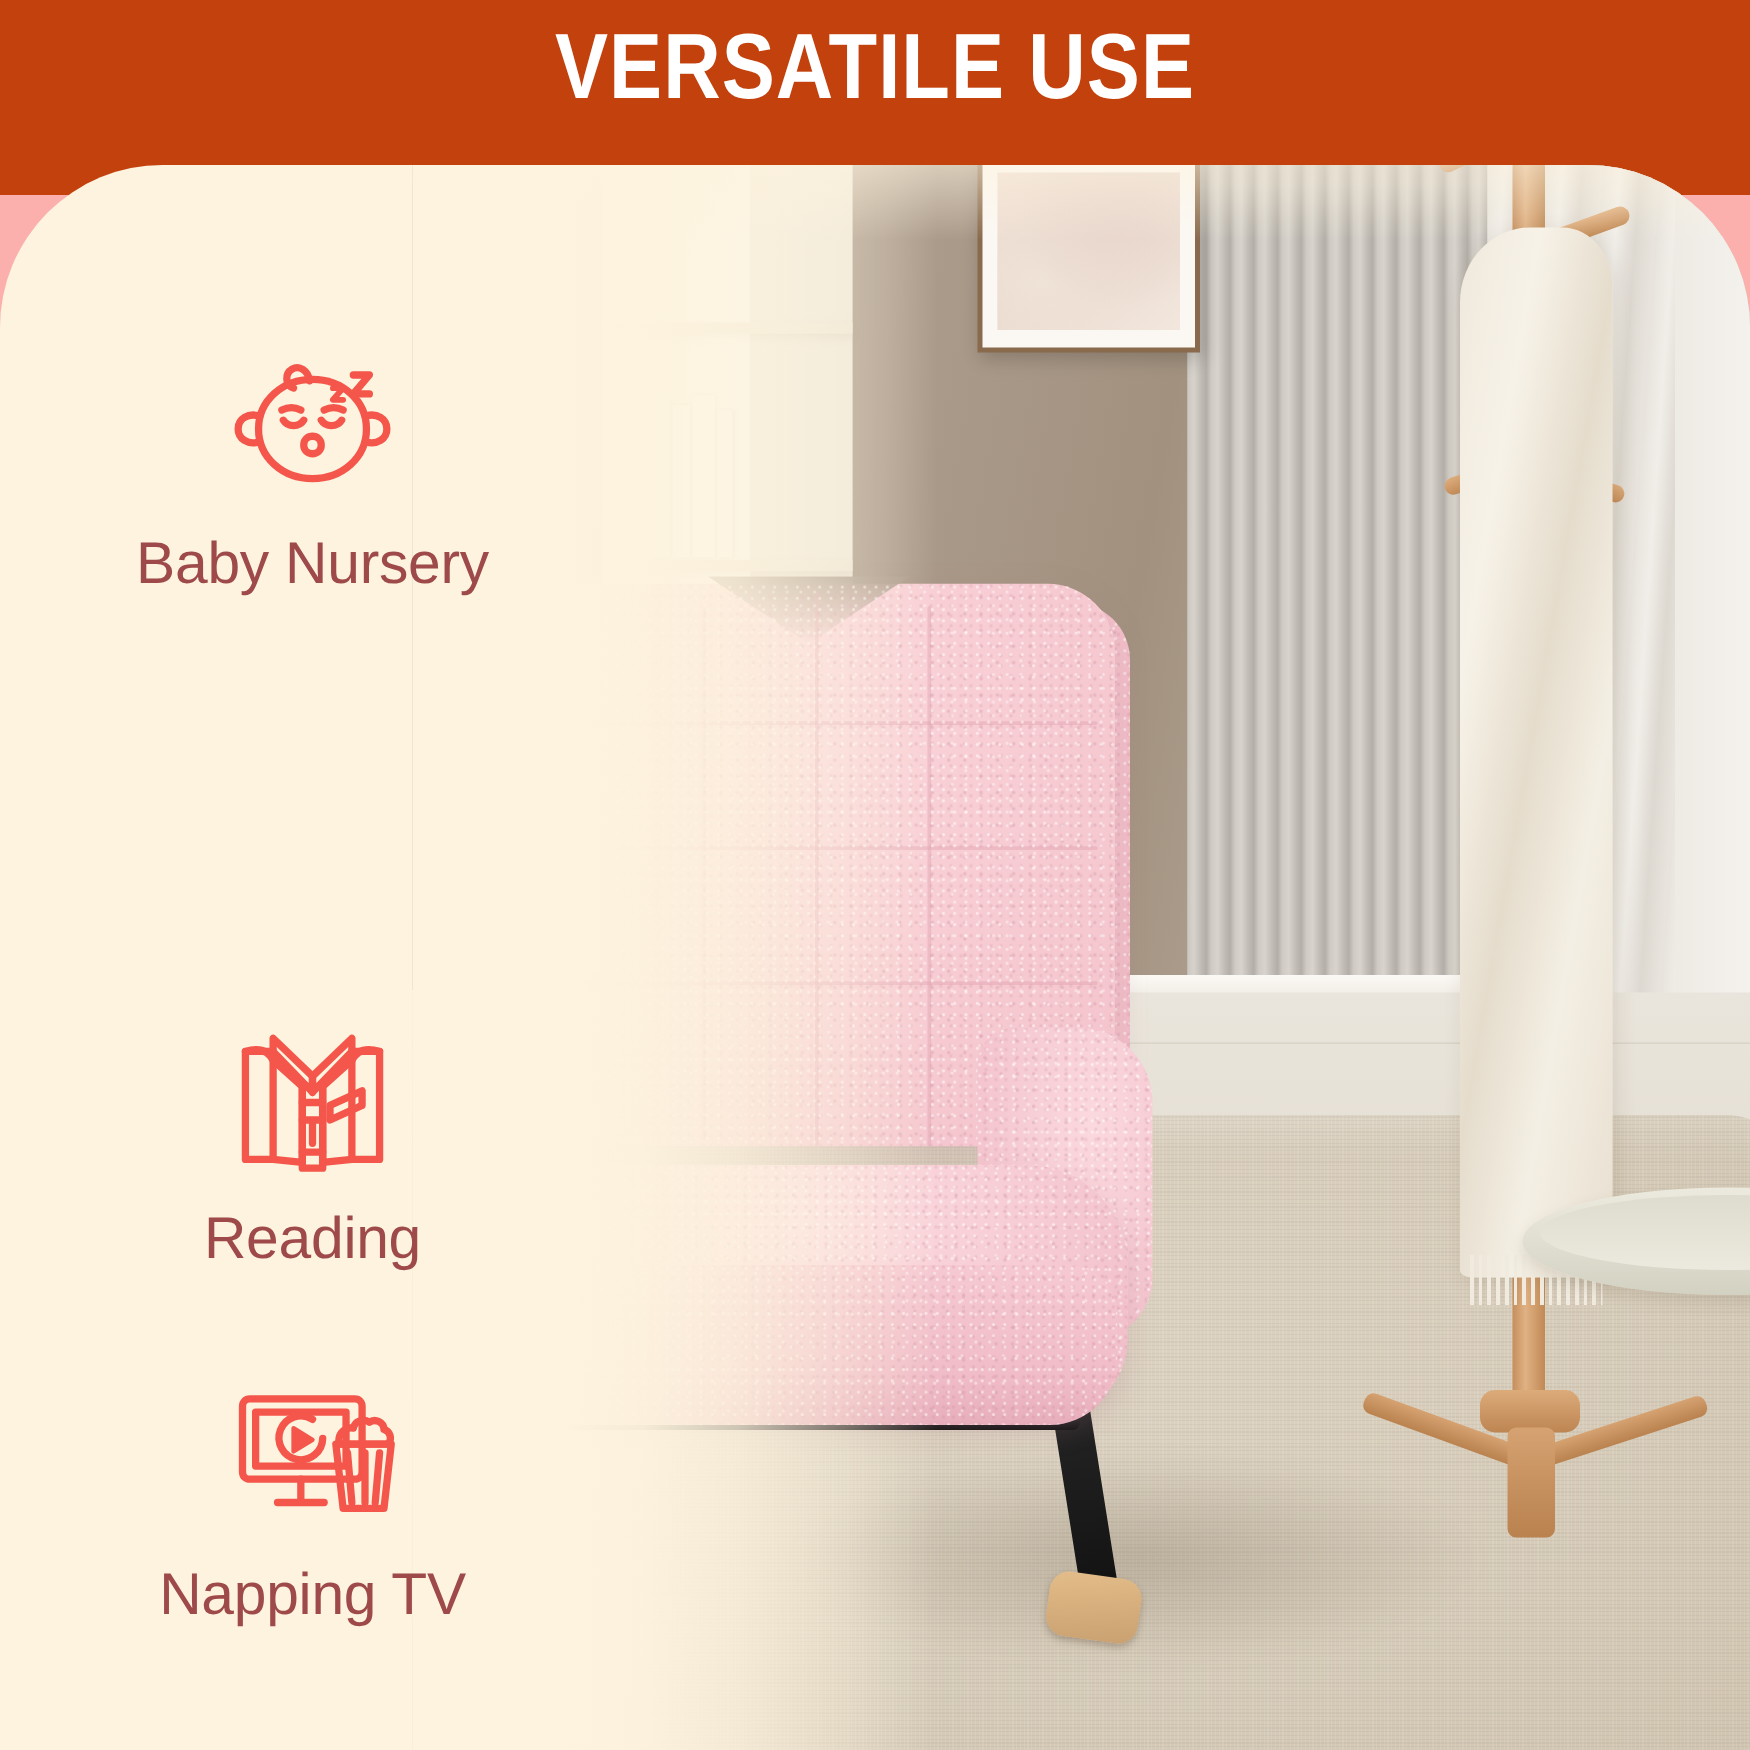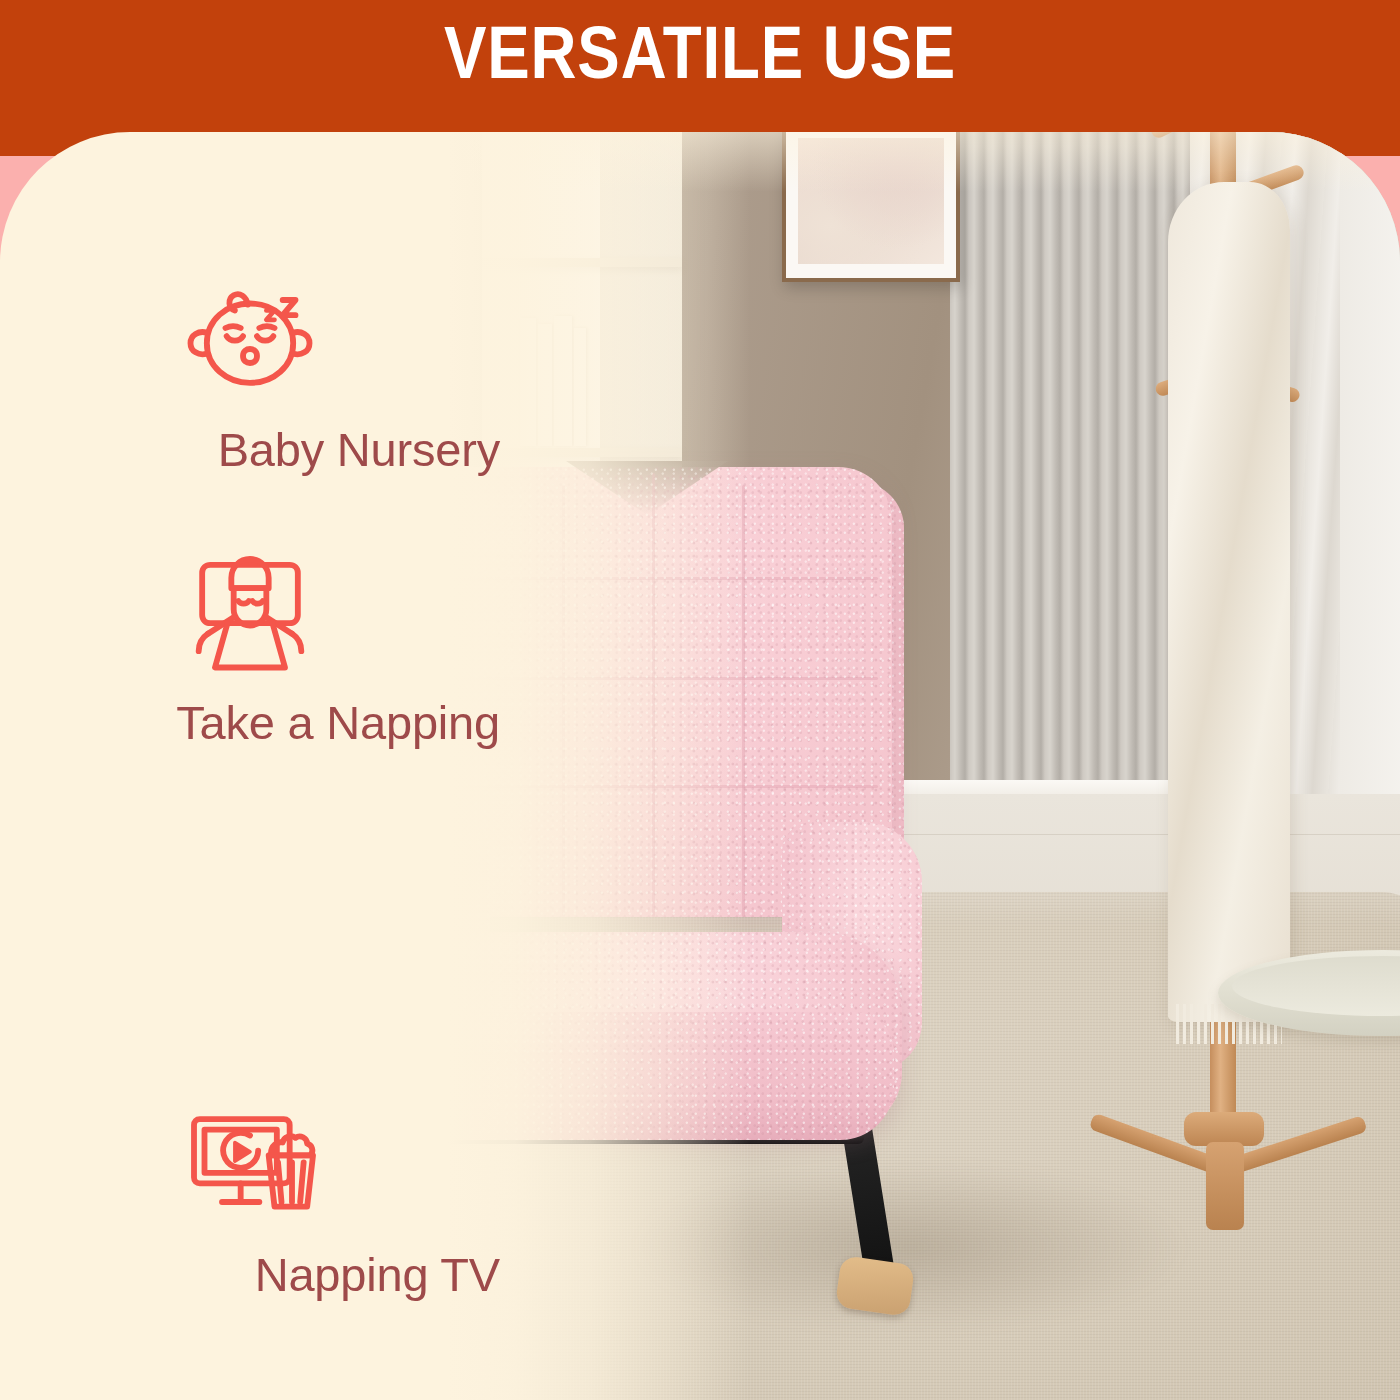--- a/index.html
+++ b/index.html
@@ -393,21 +393,21 @@
     width: 500px;
     height: 1268px;
     z-index: 8;
     padding-top: 28px;
     box-sizing: border-box;
   }
   .feature {
     position: absolute;
     left: 0;
     width: 500px;
-    text-align: right;
+    text-align: center;
   }
   .feature-icon {
     display: block;
     margin: 0 auto 14px auto;
     width: 140px;
     height: 140px;
   }
   .feature-label {
     display: block;
     color: #9e4a4a;
@@ -542,36 +542,38 @@
           <path d="M66 55c3 5 11 5 14 0"></path>
           <path d="M39 48c4-2 9-2 13 0" stroke-width="5"></path>
           <path d="M68 48c4-2 9-2 13 0" stroke-width="5"></path>
           <path d="M54 72c0-4 3-6 6-6s6 2 6 6-3 6-6 6-6-2-6-6z"></path>
           <path d="M88 24h11l-11 13h11" stroke-width="5"></path>
           <path d="M74 33h7l-7 8h7" stroke-width="4"></path>
         </svg>
         <span class="feature-label">Baby Nursery</span>
       </div>
 
-      <div class="feature" style="top:413px">
+
+      <div class="feature" style="top:680px">
         <svg class="feature-icon" viewBox="0 0 120 120" fill="none" stroke="#f4564b" stroke-width="5" stroke-linecap="round" stroke-linejoin="round">
-          <path d="M19 24c0-4 3-7 7-7h68c4 0 7 3 7 7v36c0 4-3 7-7 7H26c-4 0-7-3-7-7z"></path>
-          <path d="M44 28a16 16 0 0 1 32 0v9H44z"></path>
-          <path d="M46 37h28v18a14 14 0 0 1-28 0z"></path>
-          <path d="M50 48c2 3 7 3 9 0"></path>
-          <path d="M62 48c2 3 7 3 9 0"></path>
-          <path d="M46 62 24 76"></path>
-          <path d="M74 62l22 14"></path>
-          <path d="M24 76c-6 4-8 9-8 15"></path>
-          <path d="M96 76c6 4 8 9 8 15"></path>
-          <path d="M41 66 30 105h60L79 66"></path>
+          <path d="M60 42 33 16v9l27 28z"></path>
+          <path d="M60 42 87 16v9L60 53z"></path>
+          <path d="M14 25h19v74H14z"></path>
+          <path d="M106 25H87v74h19z"></path>
+          <path d="M14 25c10-3 16 0 19 6"></path>
+          <path d="M106 25c-10-3-16 0-19 6"></path>
+          <path d="M33 31 53 49v52L33 99"></path>
+          <path d="M87 31 67 49v52l20-2"></path>
+          <path d="M53 49h14v56H53z"></path>
+          <path d="M53 60h14M53 72h14M53 94h14"></path>
+          <path d="M60 74v14"></path>
+          <path d="M72 62l22-10v10L72 72z"></path>
         </svg>
-        <span class="feature-label">Take a Napping</span>
+        <span class="feature-label">Reading</span>
       </div>
-
 
       <div class="feature" style="top:965px">
         <svg class="feature-icon" viewBox="0 0 120 120" fill="none" stroke="#f4564b" stroke-width="5" stroke-linecap="round" stroke-linejoin="round">
           <path d="M12 24c0-3 2-5 5-5h72c3 0 5 2 5 5v45c0 3-2 5-5 5H17c-3 0-5-2-5-5z"></path>
           <path d="M21 28h62v37H21z"></path>
           <path d="M52 74v14"></path>
           <path d="M36 90h32"></path>
           <path d="M67 46a15 15 0 1 1-7-13"></path>
           <path d="M47 39l13 8-13 8z" fill="#f4564b" stroke-width="3"></path>
           <path d="M78 48c0-6 5-10 10-9 1-5 7-7 11-4 4-3 10 0 10 5 4 1 6 6 3 10H78z"></path>

